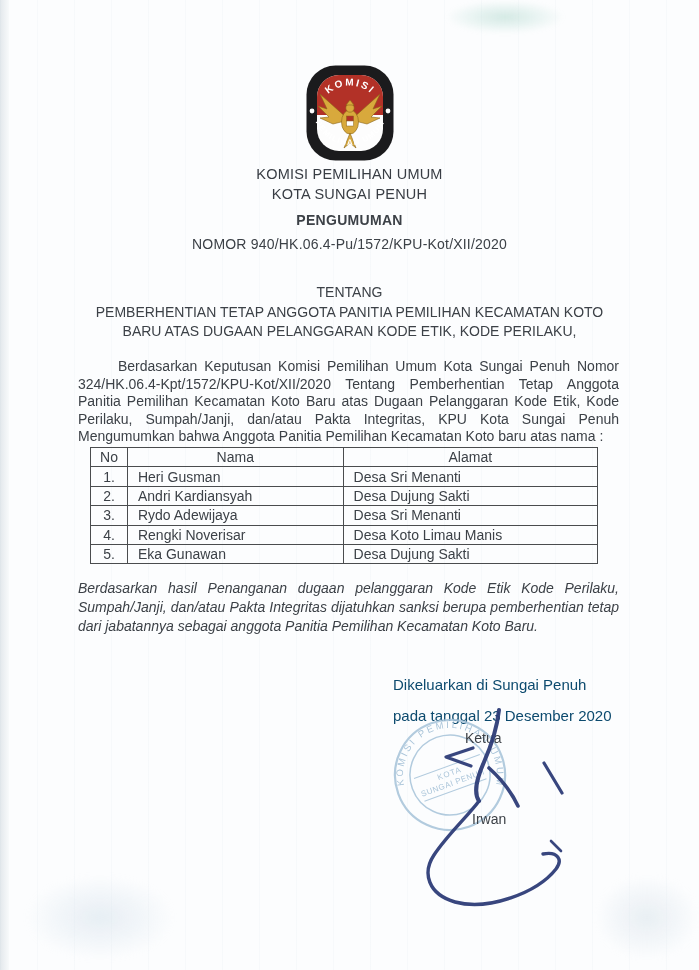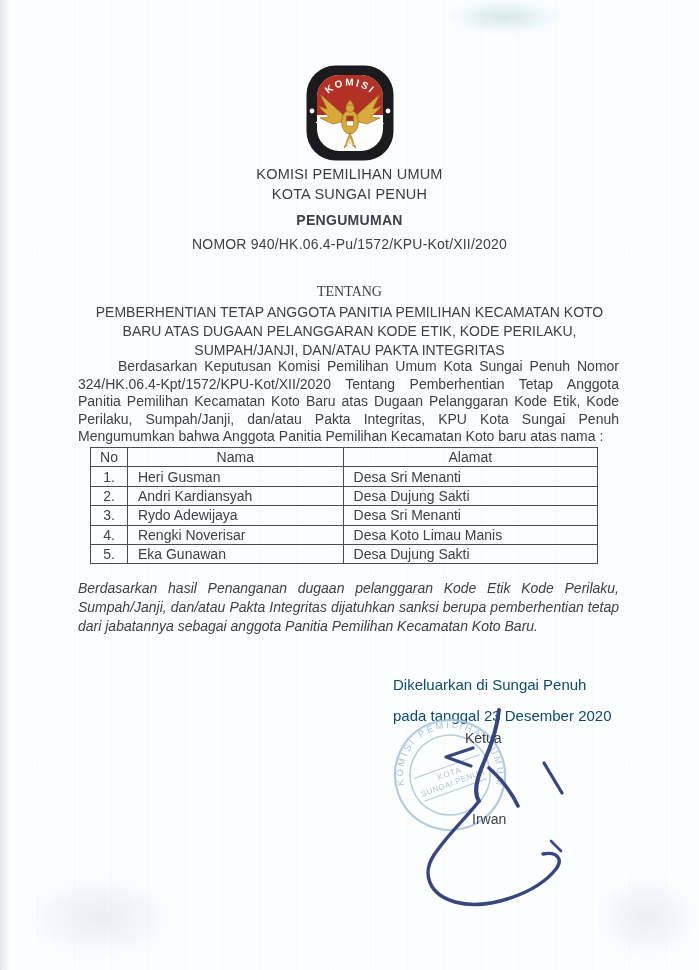--- a/index.html
+++ b/index.html
@@ -32,21 +32,21 @@
     background:radial-gradient(ellipse at center, rgba(213,224,233,0.5), rgba(213,224,233,0) 70%); filter:blur(3px); }
 
   .abs-center { position:absolute; left:0; right:0; text-align:center; }
 
   .logo { position:absolute; left:305px; top:64px; width:90px; height:98px; }
 
   .letterhead { top:164px; font-size:14.5px; line-height:20px; letter-spacing:.2px; color:#383d44; }
 
   .doc-heading { top:212px; letter-spacing:.3px;font-weight:bold; }
   .doc-number  { top:236px; letter-spacing:.2px; }
-  .about-label { top:284px;font-family:Liberation Serif, serif; }
+  .about-label { top:284px; }
   .doc-title   { top:303px; line-height:19px; }
 
   .para { position:absolute; left:78px; width:541px; text-align:justify; }
   .para1 { top:358px; line-height:17.6px; text-indent:40px; }
   .para2 { top:579px; line-height:19.2px;font-style:italic; }
   .para3 { top:637px; line-height:19.2px; text-indent:40px; text-align:left; }
 
   table.announce { position:absolute; left:90px; top:447px; width:508px;
     border-collapse:collapse; font-size:14px; color:#3c4147; }
   table.announce th, table.announce td {
@@ -116,21 +116,20 @@
     <div>KOTA SUNGAI PENUH</div>
   </div>
 
   <div class="abs-center doc-heading">PENGUMUMAN</div>
   <div class="abs-center doc-number">NOMOR 940/HK.06.4-Pu/1572/KPU-Kot/XII/2020</div>
   <div class="abs-center about-label">TENTANG</div>
 
   <div class="abs-center doc-title">
     <div>PEMBERHENTIAN TETAP ANGGOTA PANITIA PEMILIHAN KECAMATAN KOTO</div>
     <div>BARU ATAS DUGAAN PELANGGARAN KODE ETIK, KODE PERILAKU,</div>
-    <div>SUMPAH/JANJI, DAN/ATAU PAKTA INTEGRITAS</div>
   </div>
 
   <p class="para para1">Berdasarkan Keputusan Komisi Pemilihan Umum Kota Sungai Penuh Nomor 324/HK.06.4-Kpt/1572/KPU-Kot/XII/2020 Tentang Pemberhentian Tetap Anggota Panitia Pemilihan Kecamatan Koto Baru atas Dugaan Pelanggaran Kode Etik, Kode Perilaku, Sumpah/Janji, dan/atau Pakta Integritas, KPU Kota Sungai Penuh Mengumumkan bahwa Anggota Panitia Pemilihan Kecamatan Koto baru atas nama :</p>
 
   <table class="announce">
     <thead>
       <tr>
         <th class="col-no">No</th>
         <th class="col-nama">Nama</th>
         <th class="col-alamat">Alamat</th>

